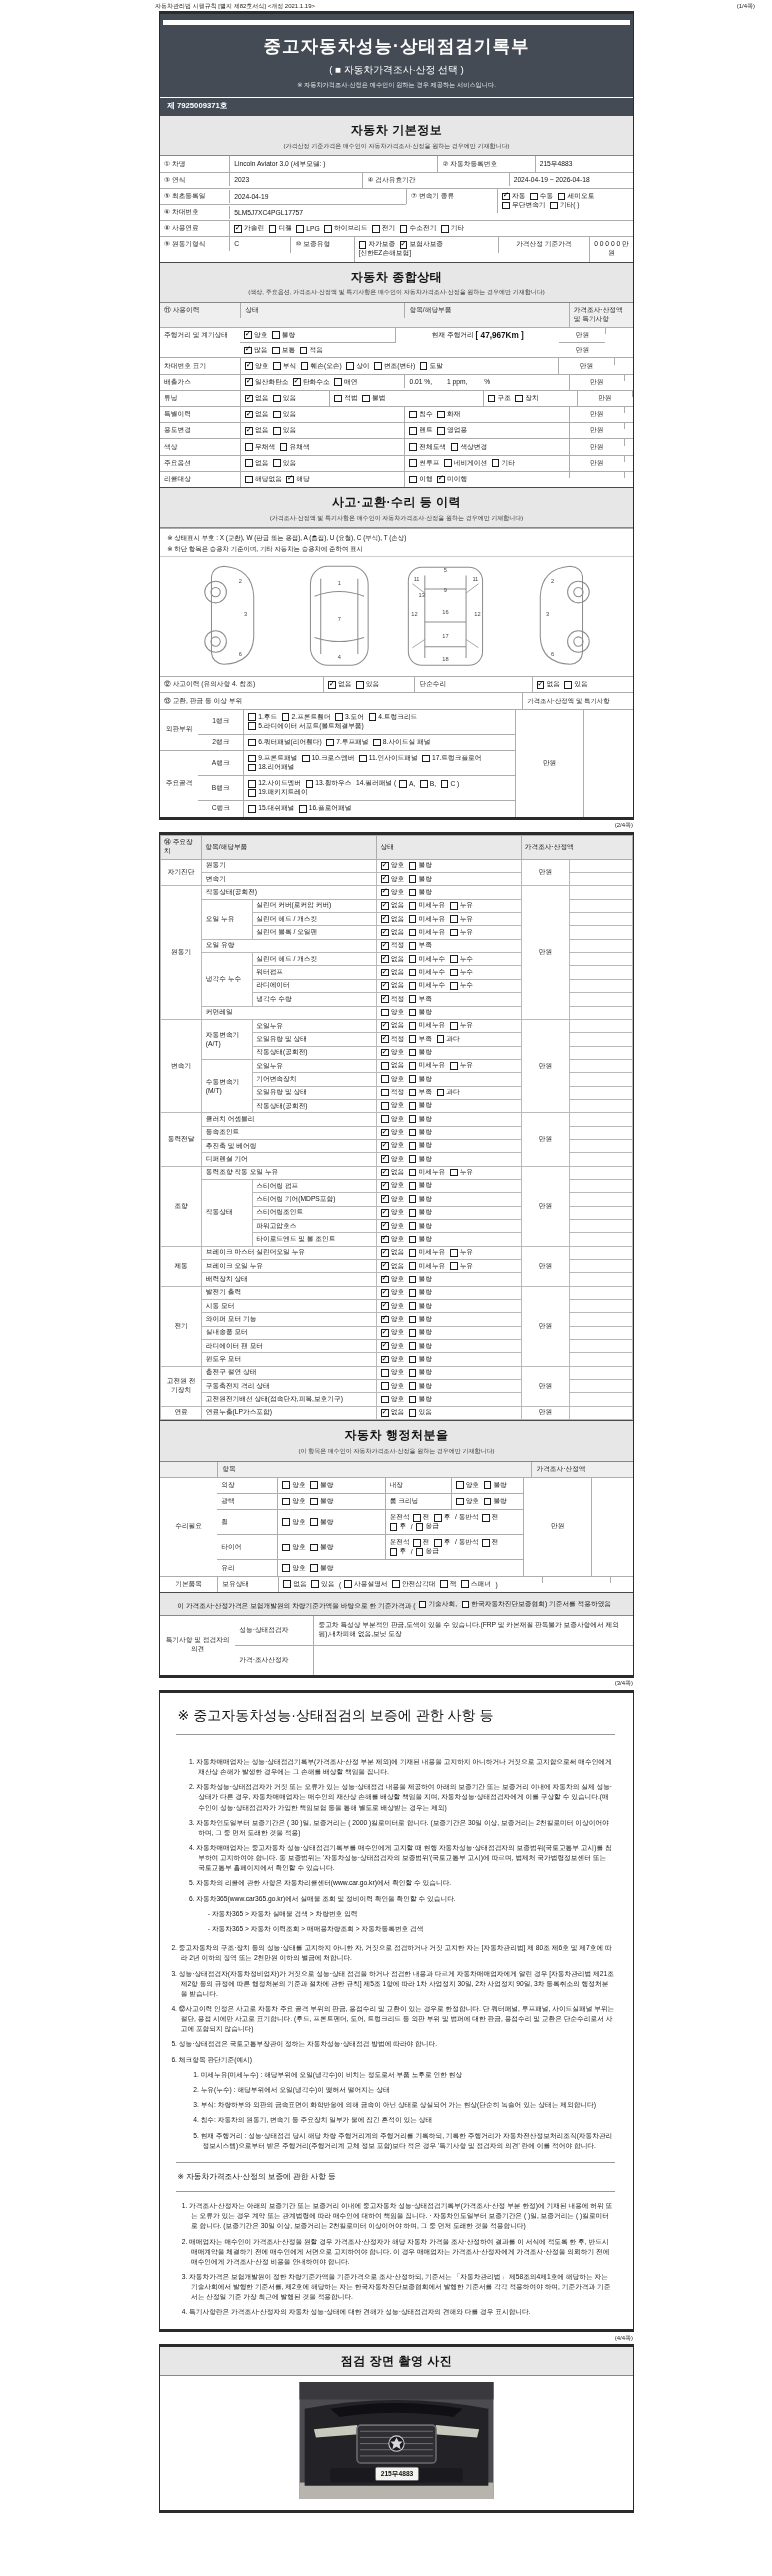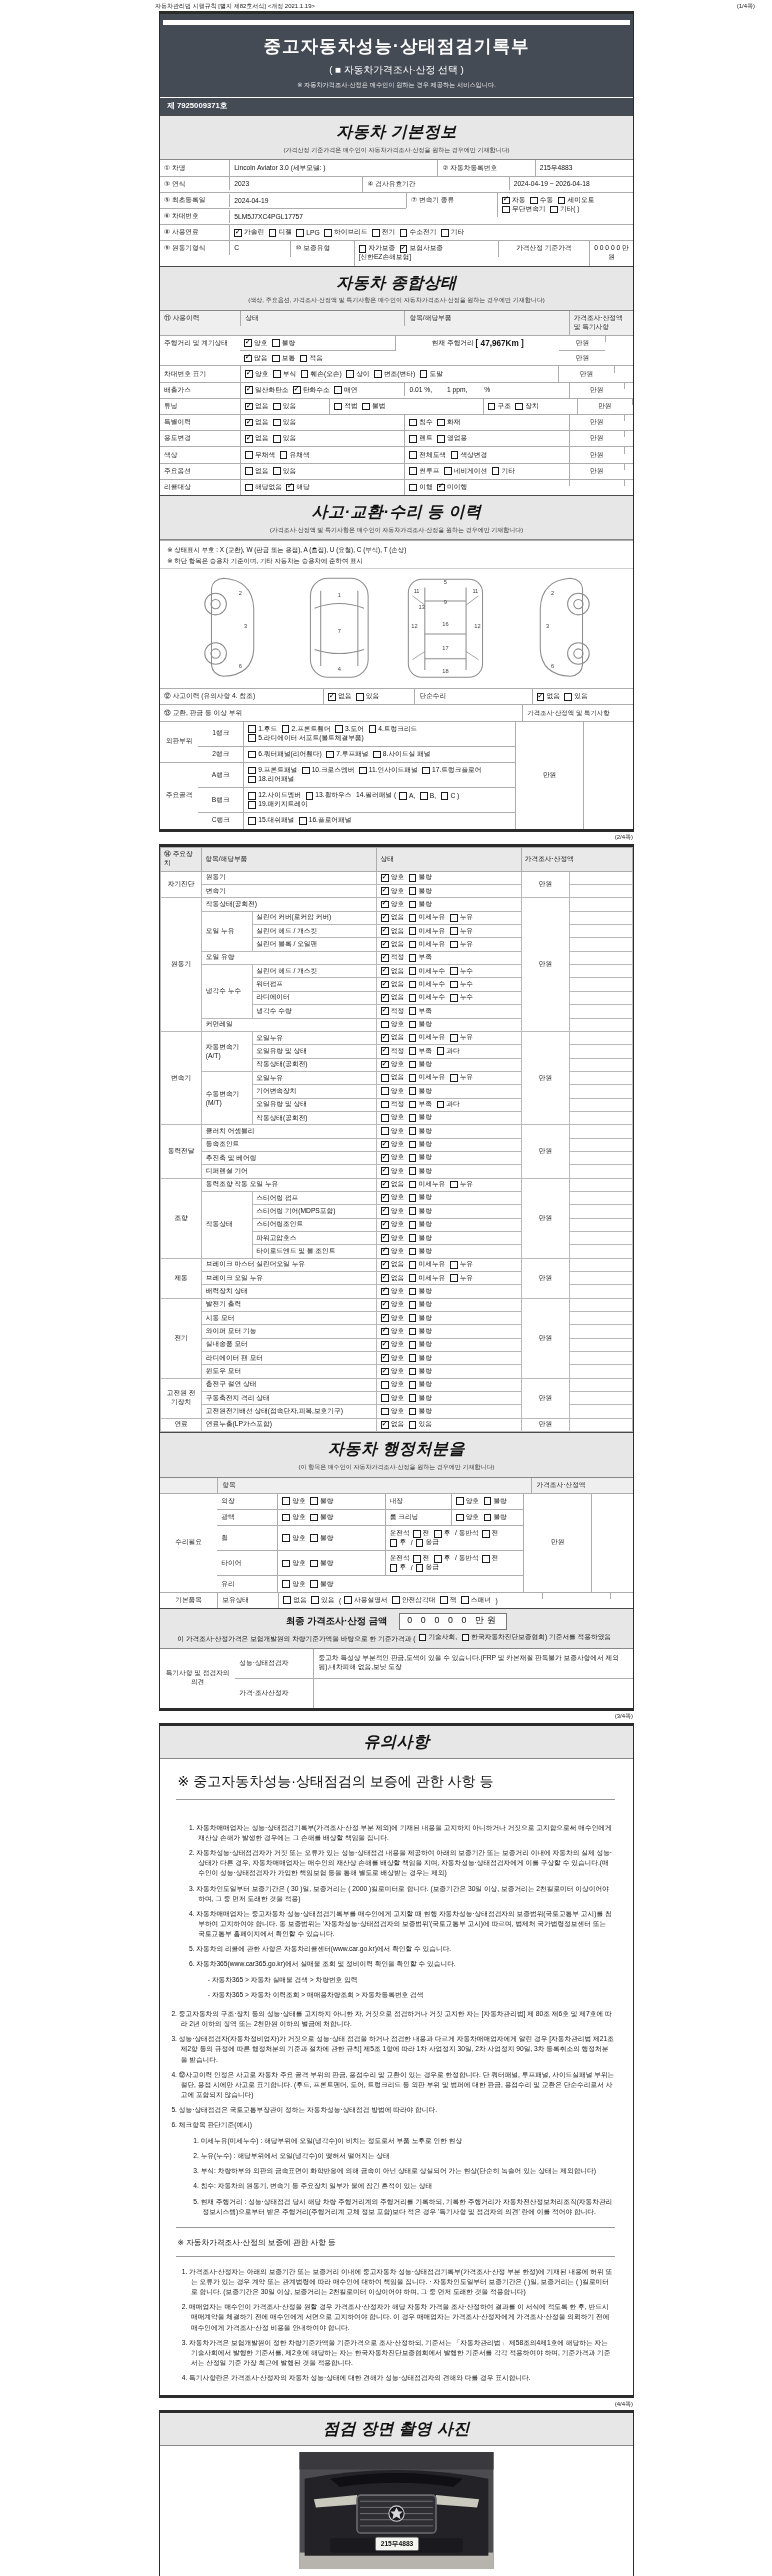--- a/index.html
+++ b/index.html
@@ -15,21 +15,21 @@
   .titleblock{background:#454b55;color:#fff;text-align:center;padding:5.2px 0 7.2px 0;position:relative;}
   .titlestripe{height:4.6px;background:#fff;margin:1px 3.1px 9.3px 3.1px;}
   .h-title{font-size:17.5px;font-weight:bold;letter-spacing:1px;}
   .h-sub{font-size:9.8px;margin-top:5.2px;}
   .h-note{font-size:6.2px;margin-top:4.1px;color:#e8e8e8;}
   .docno{background:#454b55;color:#fff;text-align:left;font-size:7.7px;font-weight:bold;
          padding:3.6px 7.2px;border-top:1.5px solid #fff;}
 
   
   .band{background:#e7e7e7;text-align:center;padding:6.2px 0 4.6px 0;border-top:1px solid #4a4a4a;border-bottom:0.5px solid #888;}
-  .band-title{font-size:16px;font-weight:bold;letter-spacing:0.5px;font-style:italic;}
+  .band-title{font-size:12px;font-weight:bold;letter-spacing:0.5px;}
   .band-note{font-size:6px;margin-top:2.6px;color:#333;}
 
   
   .frow{display:flex;border-top:0.5px solid #adadad;align-items:flex-start;}
   .frow:first-child{border-top:none;}
   .fcell{border-left:0.5px solid #adadad;padding:3.1px 4.1px;font-size:6.7px;display:flex;align-items:center;flex-wrap:wrap;}
   .fcell:first-child{border-left:none;}
   .lab{color:#222;}
   .cnt{justify-content:center;text-align:center;}
   .stack{display:flex;flex-direction:column;padding:0;}
@@ -1429,24 +1429,20 @@
               <span class="cl">스패너</span>
             </span>
             <span class="ctext">)</span>
           </div>
         <div class="fcell" style="width:59px;flex:none;"></div>
         <div class="fcell grow"></div>
       </div>
     </div>
 
     <div class="finalband">
-      <div class="final-line">
-        <span>최종 가격조사·산정 금액</span>
-        <span class="digitbox"><span>0 0 0 0 0</span>&nbsp;<span>만원</span></span>
-      </div>
       <div class="final-note"><span class="ctext">이 가격조사·산정가격은 보험개발원의 차량기준가액을 바탕으로 한 기준가격과 (</span><span class="ci">
             <span class="cb"></span>
             <span class="cl">기술사회,</span>
           </span><span class="ci">
             <span class="cb"></span>
             <span class="cl">한국자동차진단보증협회) 기준서를 적용하였음</span>
           </span></div>
     </div>
 
     <div>
@@ -1462,23 +1458,20 @@
             <div class="fcell" style="flex:1;"></div>
           </div>
         </div>
       </div>
     </div>
   </div>
 
   <div class="pagemark">(3/4쪽)</div>
 
   <div class="block">
-    <div class="band" style="border-top:none;">
-      <div class="band-title">유의사항</div>
-    </div>
     <div class="notice-body">
       <div class="nsec-head">※ 중고자동차성능·상태점검의 보증에 관한 사항 등</div>
       <div style="padding-left:9.3px;">
           <div class="nitem">1.  자동차매매업자는 성능·상태점검기록부(가격조사·산정 부분 제외)에 기재된 내용을 고지하지 아니하거나 거짓으로 고지함으로써 매수인에게 재산상 손해가 발생한 경우에는 그 손해를 배상할 책임을 집니다.</div>
           <div class="nitem">2.  자동차성능·상태점검자가 거짓 또는 오류가 있는 성능·상태점검 내용을 제공하여 아래의 보증기간 또는 보증거리 이내에 자동차의 실제 성능·상태가 다른 경우, 자동차매매업자는 매수인의 재산상 손해를 배상할 책임을 지며, 자동차성능·상태점검자에게 이를 구상할 수 있습니다.(매수인이 성능·상태점검자가 가입한 책임보험 등을 통해 별도로 배상받는 경우는 제외)</div>
           <div class="nitem">3.  자동차인도일부터 보증기간은 ( 30 )일, 보증거리는 ( 2000 )킬로미터로 합니다. (보증기간은 30일 이상, 보증거리는 2천킬로미터 이상이어야 하며, 그 중 먼저 도래한 것을 적용)</div>
           <div class="nitem">4.  자동차매매업자는 중고자동차 성능·상태점검기록부를 매수인에게 고지할 때 현행 자동차성능·상태점검자의 보증범위(국토교통부 고시)를 첨부하여 고지하여야 합니다. 동 보증범위는 '자동차성능·상태점검자의 보증범위'(국토교통부 고시)에 따르며, 법제처 국가법령정보센터 또는 국토교통부 홈페이지에서 확인할 수 있습니다.</div>
           <div class="nitem">5.  자동차의 리콜에 관한 사항은 자동차리콜센터(www.car.go.kr)에서 확인할 수 있습니다.</div>
           <div class="nitem">6.  자동차365(www.car365.go.kr)에서 실매물 조회 및 정비이력 확인을 확인할 수 있습니다.</div>
           <div class="nitem subline">- 자동차365 &gt; 자동차 실매물 검색 &gt; 차량번호 입력</div>

